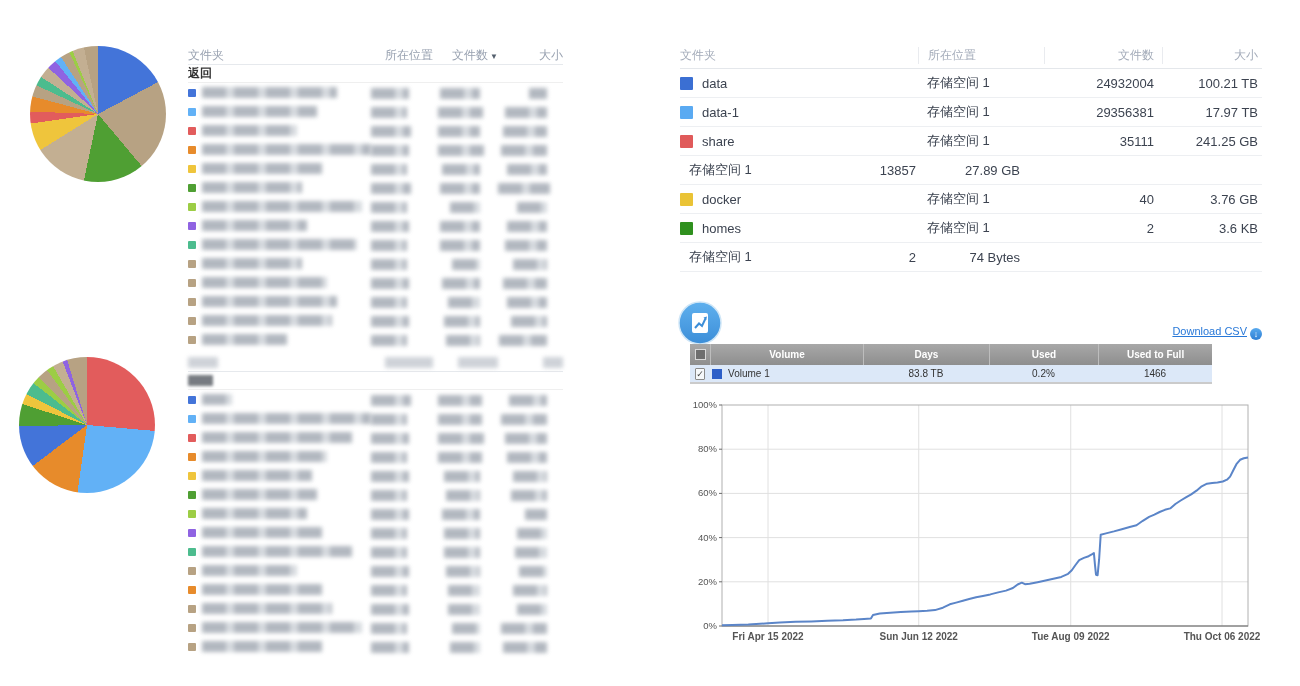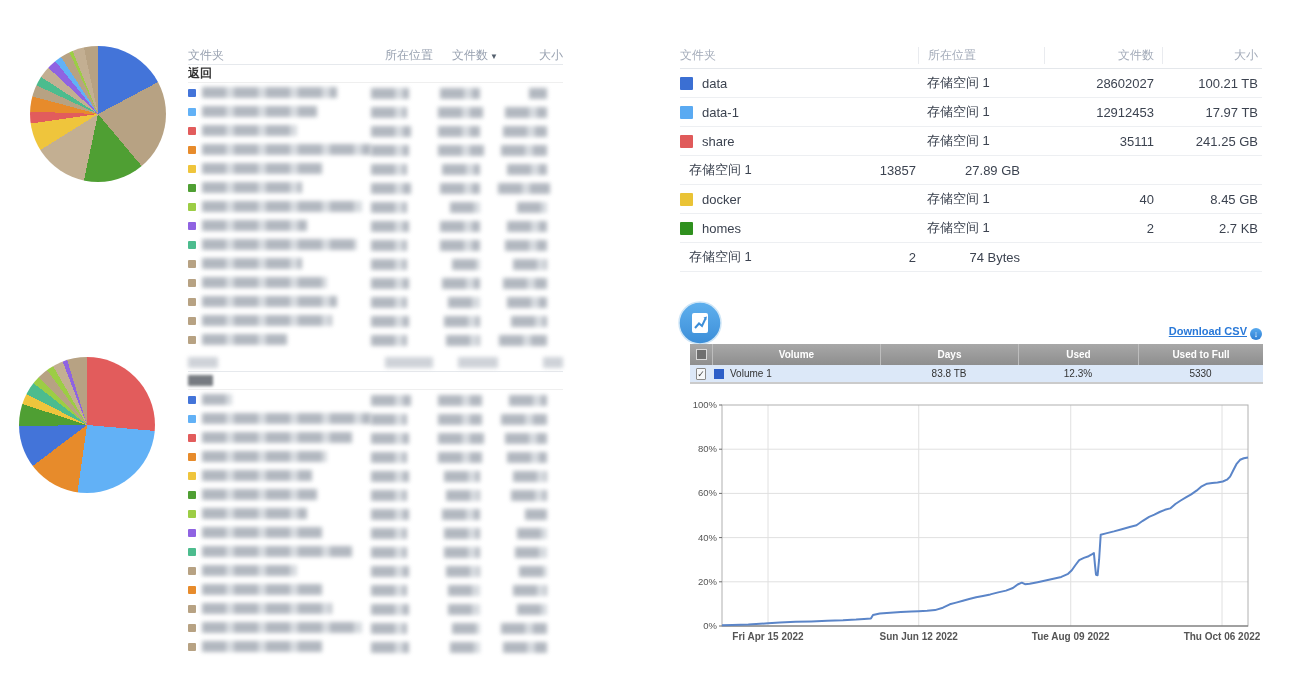--- a/index.html
+++ b/index.html
@@ -51,25 +51,25 @@
   .fsq{width:13px;height:13px;border-radius:1px;flex:0 0 13px;margin-right:9px;}
 
   
   #vu-titlebox{position:absolute;left:700px;top:292px;width:138px;height:38px;
                border-right:1px solid #9fc2e2;border-bottom:1px solid #9fc2e2;
                display:flex;align-items:center;padding-left:38px;box-sizing:border-box;}
   #vu-title{font-size:13px;font-weight:bold;color:#1b5fa8;}
   #vu-icon{position:absolute;left:678px;top:293px;width:44px;height:44px;}
   #vu-dl{position:absolute;left:1080px;top:317px;width:182px;text-align:right;
          font-size:11px;color:#2878d8;}
-  #vu-dl a{color:#2878d8;text-decoration:underline;cursor:pointer;font-weight:bold;}
+  #vu-dl a{color:#2878d8;text-decoration:underline;cursor:pointer;}
   .dl-ico{display:inline-block;width:12px;height:12px;border-radius:50%;margin-left:3px;
           background:linear-gradient(#58a9ee,#2f7fd4);color:#fff;font-size:9px;line-height:12px;
           text-align:center;vertical-align:-2px;}
-  #vtable{position:absolute;left:690px;top:336px;width:573px;font-size:10px;
+  #vtable{position:absolute;left:690px;top:336px;width:522px;font-size:10px;
           border-bottom:2px solid #cbcbcb;}
   .vt-header{display:flex;height:21px;background:linear-gradient(#a8a8a8,#8e8e8e);
              color:#fff;font-weight:bold;}
   .vt-h{display:flex;align-items:center;justify-content:center;box-sizing:border-box;
         border-left:1px solid #bdbdbd;}
   .vt-h:first-child{border-left:none;}
   .vt-row{display:flex;height:17px;background:#dce8f8;color:#333;align-items:center;}
   .vt-c{box-sizing:border-box;text-align:center;}
   .c-chk{width:22px;} .c-vol{width:168px;} .c-size{width:138px;} .c-used{width:120px;} .c-days{width:125px;}
   .vt-row .c-vol{display:flex;align-items:center;text-align:left;}
@@ -369,51 +369,51 @@
     <div class="ft-header">
       <div class="ft-h ft-h-name">文件夹</div>
       <div class="ft-h ft-h-loc">所在位置</div>
       <div class="ft-h ft-h-cnt">文件数</div>
       <div class="ft-h ft-h-size">大小</div>
     </div>
     <div>
         <div class="ft-row">
           <div class="ft-c-name"><span class="fsq" style="background:#3b6fd3"></span>data</div>
           <div class="ft-c-loc">存储空间 1</div>
-          <div class="ft-c-cnt">28602027</div>
+          <div class="ft-c-cnt">24932004</div>
           <div class="ft-c-size">100.21 TB</div>
         </div>
         <div class="ft-row">
           <div class="ft-c-name"><span class="fsq" style="background:#5aaaf2"></span>data-1</div>
           <div class="ft-c-loc">存储空间 1</div>
-          <div class="ft-c-cnt">12912453</div>
+          <div class="ft-c-cnt">29356381</div>
           <div class="ft-c-size">17.97 TB</div>
         </div>
         <div class="ft-row">
           <div class="ft-c-name"><span class="fsq" style="background:#e05a5a"></span>share</div>
           <div class="ft-c-loc">存储空间 1</div>
           <div class="ft-c-cnt">35111</div>
           <div class="ft-c-size">241.25 GB</div>
         </div>
         <div class="ft-row">
           <div class="ft-c-loc">存储空间 1</div>
           <div class="ft-c-cnt">13857</div>
           <div class="ft-c-size">27.89 GB</div>
         </div>
         <div class="ft-row">
           <div class="ft-c-name"><span class="fsq" style="background:#eac335"></span>docker</div>
           <div class="ft-c-loc">存储空间 1</div>
           <div class="ft-c-cnt">40</div>
-          <div class="ft-c-size">8.45 GB</div>
+          <div class="ft-c-size">3.76 GB</div>
         </div>
         <div class="ft-row">
           <div class="ft-c-name"><span class="fsq" style="background:#2f901e"></span>homes</div>
           <div class="ft-c-loc">存储空间 1</div>
           <div class="ft-c-cnt">2</div>
-          <div class="ft-c-size">2.7 KB</div>
+          <div class="ft-c-size">3.6 KB</div>
         </div>
         <div class="ft-row">
           <div class="ft-c-loc">存储空间 1</div>
           <div class="ft-c-cnt">2</div>
           <div class="ft-c-size">74 Bytes</div>
         </div>
       </div>
   </div>
 
   <div id="vu-icon">
@@ -444,22 +444,22 @@
       <div class="vt-h c-used">Used</div>
       <div class="vt-h c-days">Used to Full</div>
     </div>
     <div class="vt-row">
       <div class="vt-c c-chk"><span class="row-chk">✓</span></div>
       <div class="vt-c c-vol">
           <span class="vsq" id="vsq" style="background: rgb(45, 95, 200);"></span>
           <span>Volume 1</span>
         </div>
       <div class="vt-c c-size">83.8 TB</div>
-      <div class="vt-c c-used">12.3%</div>
-      <div class="vt-c c-days">5330</div>
+      <div class="vt-c c-used">0.2%</div>
+      <div class="vt-c c-days">1466</div>
     </div>
   </div>
 
   <svg id="usage-chart" width="590" height="258">
       <line x1="34" y1="185.8" x2="560" y2="185.8" stroke="#e0e0e0" stroke-width="1"></line>
       <line x1="34" y1="141.6" x2="560" y2="141.6" stroke="#e0e0e0" stroke-width="1"></line>
       <line x1="34" y1="97.4" x2="560" y2="97.4" stroke="#e0e0e0" stroke-width="1"></line>
       <line x1="34" y1="53.19999999999999" x2="560" y2="53.19999999999999" stroke="#e0e0e0" stroke-width="1"></line>
       <line x1="80.025" y1="9" x2="80.025" y2="230" stroke="#e0e0e0" stroke-width="1"></line>
       <line x1="230.724" y1="9" x2="230.724" y2="230" stroke="#e0e0e0" stroke-width="1"></line>

